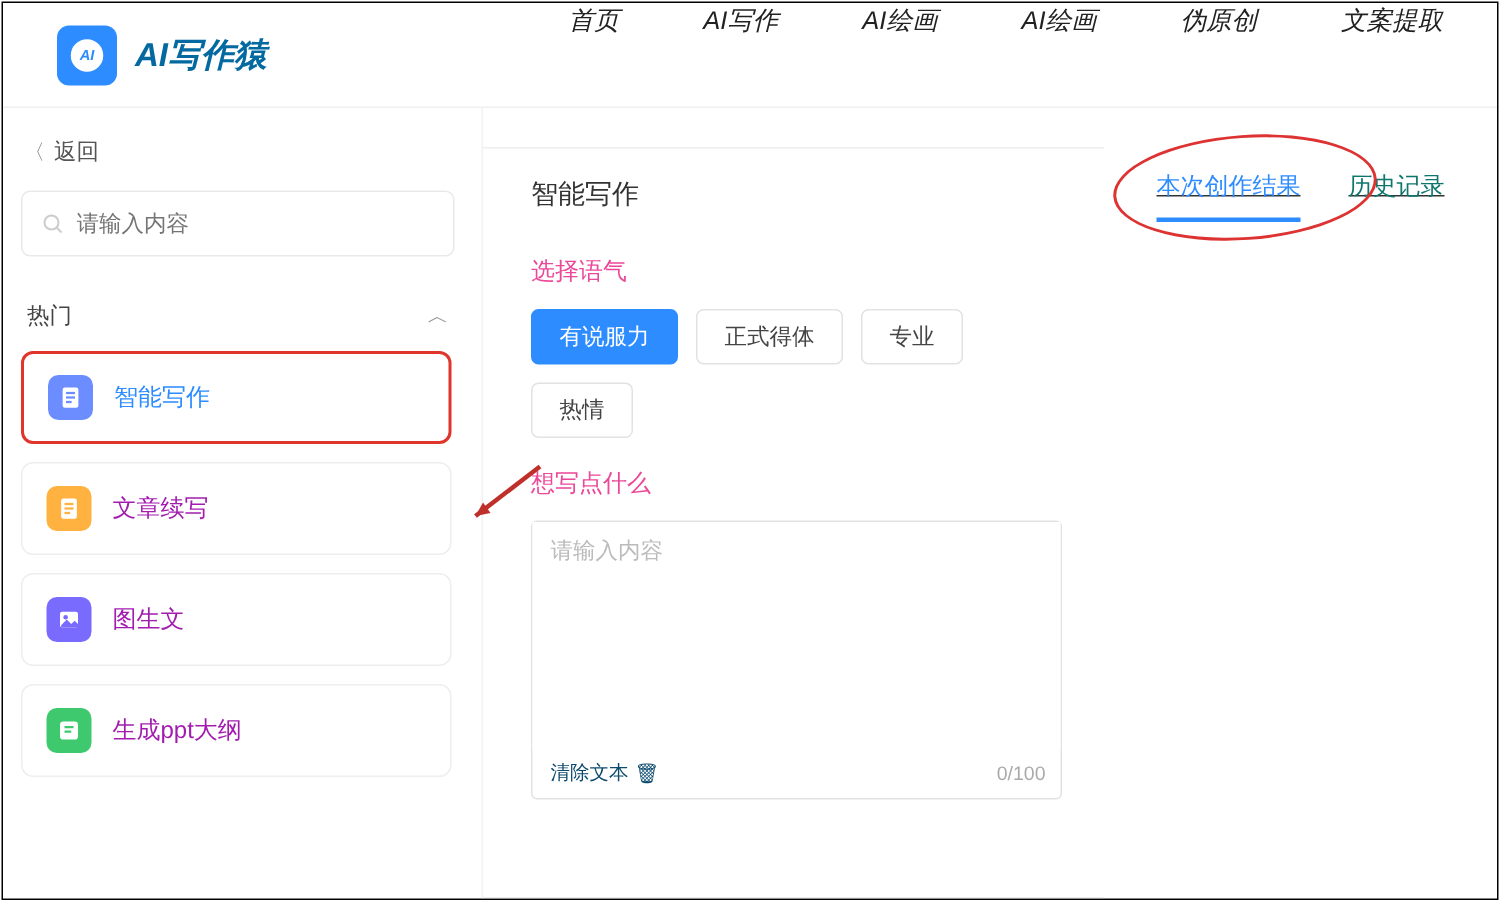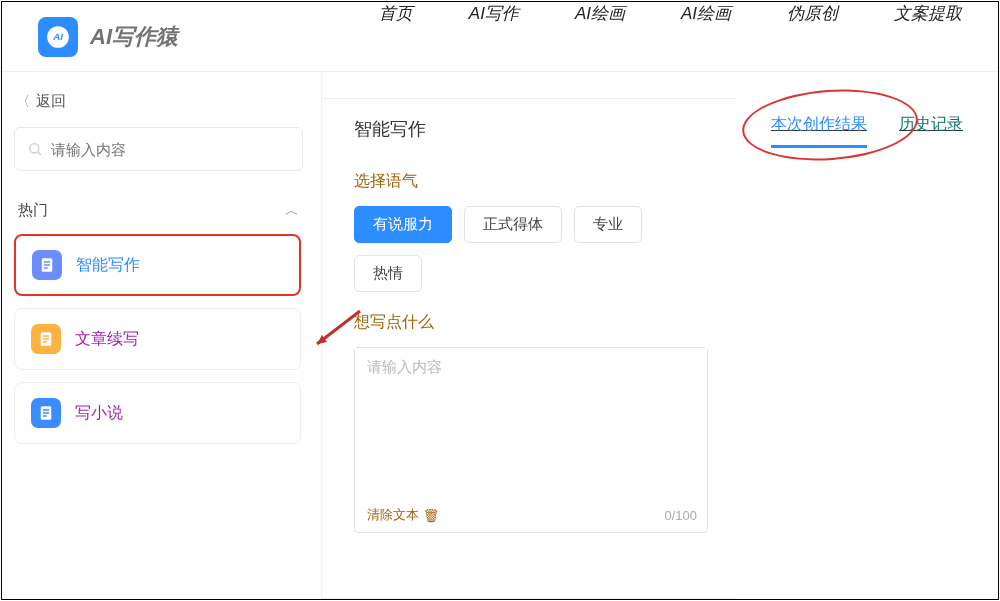--- a/index.html
+++ b/index.html
@@ -28,21 +28,21 @@
     font-style: italic;
   }
   .logo-block { display: flex; align-items: center; gap: 12px; }
   .logo-icon {
     width: 40px; height: 40px;
     background: #2d8cff;
     border-radius: 8px;
     display: flex; align-items: center; justify-content: center;
   }
   .logo-icon svg { width: 26px; height: 26px; }
-  .brand { font-size: 22px; font-weight: 600; color: #737373; }
+  .brand { font-size: 22px; font-weight: 600; color: #0369a1; }
   .nav { margin-left: auto; display: flex; gap: 56px; }
   .nav-item { font-size: 17px; color: #222; cursor: pointer; }
   
   .body { flex: 1; display: flex; overflow: hidden; }
   
   .sidebar {
     width: 320px;
     padding: 20px 18px 0 12px;
     display: flex; flex-direction: column;
     border-right: 1px solid #f2f2f2;
@@ -92,35 +92,35 @@
   }
   .editor {
     flex:1;
     padding: 18px 28px 0 32px;
     border:1px solid #eee;
     border-left:none;
     border-right:none;
     margin:0;
   }
   .ed-title { font-size:18px; color:#333; font-weight:500; margin-bottom:30px;}
-  .label { font-size:16px; color:#a16207; margin-bottom:14px; }
+  .label { font-size:16px; color:#ec4899; margin-bottom:14px; }
   .tone-row { display:flex; flex-wrap:wrap; gap:12px; margin-bottom:20px;}
   .chip {
     padding:8px 18px; border:1px solid #e2e2e2; border-radius:5px;
     font-size:15px; color:#444; background:#fff; cursor:pointer;
   }
   .chip.active { background:#2d8cff; color:#fff; border-color:#2d8cff; }
   .ta-wrap { border:1px solid #e2e2e2; border-radius:4px; height:186px; display:flex; flex-direction:column;}
   .ta {
     flex:1; border:none; outline:none; resize:none;
     padding:10px 12px; font-size:15px; font-family:inherit;
   }
   .ta::placeholder{ color:#bbb;}
   .ta-foot { display:flex; align-items:center; justify-content:space-between; padding:6px 10px 8px 12px; font-size:13px; color:#aaa;}
-  .ta-clear{ cursor:pointer; color:#a16207; display:flex; align-items:center; gap:4px;}
+  .ta-clear{ cursor:pointer; color:#0c4a6e; display:flex; align-items:center; gap:4px;}
   
   .rightpanel{
     width:262px;
     padding: 16px 10px 0 10px;
     position:relative;
     text-decoration:underline;
   }
   .rtabs{ display:flex; gap:32px; justify-content:center;}
   .rtab{ font-size:16px; color:#0f766e; padding-bottom:10px; cursor:pointer;}
   .rtab.active{ color:#2d8cff; border-bottom:3px solid #2d8cff;}
@@ -203,33 +203,42 @@
             <svg width="18" height="18" viewBox="0 0 24 24" fill="#fff">
                 <rect x="5" y="3" width="14" height="18" rx="2"></rect>
                 <rect x="8" y="7" width="8" height="2" fill="#ffb23f"></rect>
                 <rect x="8" y="11" width="8" height="2" fill="#ffb23f"></rect>
                 <rect x="8" y="15" width="5" height="2" fill="#ffb23f"></rect>
               </svg>
           </div>
           <span class="c-text">文章续写</span>
         </div>
 
-
-
         <div class="card">
-          <div class="c-ic" style="background:#3a8dff;">
-            <svg width="18" height="18" viewBox="0 0 24 24" fill="#fff">
-                <rect x="5" y="3" width="14" height="18" rx="2"></rect>
-                <rect x="8" y="7" width="8" height="2" fill="#3a8dff"></rect>
-                <rect x="8" y="11" width="8" height="2" fill="#3a8dff"></rect>
-                <rect x="8" y="15" width="5" height="2" fill="#3a8dff"></rect>
-              </svg>
-          </div>
-          <span class="c-text">写小说</span>
-        </div>
+          <div class="c-ic" style="background:#7a6bff;">
+            <svg width="18" height="18" viewBox="0 0 24 24" fill="#fff">
+                <rect x="4" y="5" width="16" height="14" rx="2"></rect>
+                <circle cx="9" cy="10" r="2" fill="#7a6bff"></circle>
+                <path d="M5 17 l5 -5 l4 4 l3 -3 l3 3 v3 H5z" fill="#7a6bff"></path>
+              </svg>
+          </div>
+          <span class="c-text">图生文</span>
+        </div>
+
+        <div class="card">
+          <div class="c-ic" style="background:#3ec96e;">
+            <svg width="18" height="18" viewBox="0 0 24 24" fill="#fff">
+                <rect x="4" y="4" width="16" height="16" rx="3"></rect>
+                <rect x="8" y="8" width="8" height="2" fill="#3ec96e"></rect>
+                <rect x="8" y="12" width="6" height="2" fill="#3ec96e"></rect>
+              </svg>
+          </div>
+          <span class="c-text">生成ppt大纲</span>
+        </div>
+
       </div>
     </div>
 
     <div class="main">
       <div class="editor">
         <div class="ed-title">智能写作</div>
 
         <div class="label">选择语气</div>
         <div class="tone-row">
           <div class="chip active">有说服力</div>

